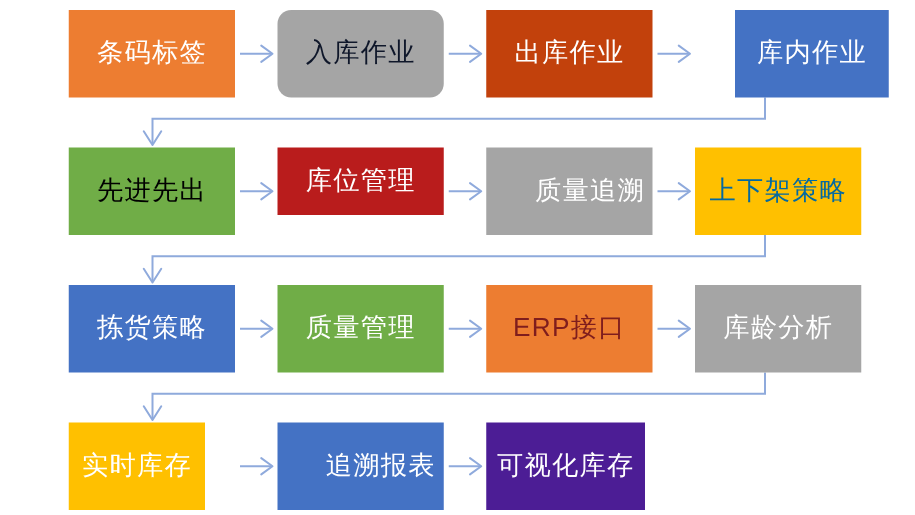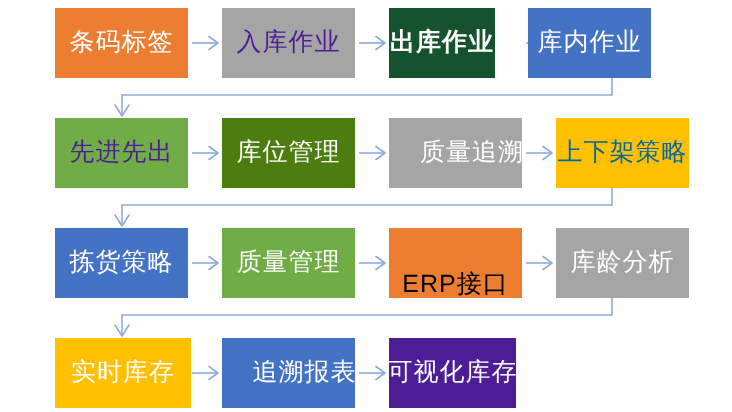--- a/index.html
+++ b/index.html
@@ -18,21 +18,21 @@
     background: #ffffff;
     overflow: hidden;
   }
   .flow-box {
     position: absolute;
     display: flex;
     align-items: center;
     justify-content: center;
     box-sizing: border-box;
     color: #ffffff;
-    font-size: 25px;
+    font-size: 21px;
     letter-spacing: 1px;
     line-height: 1;
     white-space: nowrap;
     font-weight: 400;
     text-rendering: geometricPrecision;
   }
   .flow-box .box-label {
     display: block;
     padding-bottom: 1px;
   }
@@ -110,54 +110,54 @@
           <path d="M 612 298 L 612 315 L 122 315 L 122 335" fill="none" stroke="#8FAADC" stroke-width="1.6" stroke-linejoin="miter" stroke-linecap="butt"></path>
           <polyline points="115,325 122,336 129,325" fill="none" stroke="#8FAADC" stroke-width="1.6" stroke-linecap="round" stroke-linejoin="round"></polyline>
         </g>
       </g>
   </svg>
 
   <div id="box-layer">
       <div class="flow-box" style="left: 55px; top: 8px; width: 133px; height: 70px; background: rgb(237, 125, 49); color: rgb(255, 255, 255);">
         <span class="box-label">条码标签</span>
       </div>
-      <div class="flow-box" style="left: 222px; top: 8px; width: 133px; height: 70px; background: rgb(165, 165, 165); color: #4c1d95;">
+      <div class="flow-box" style="left: 222px; top: 8px; width: 133px; height: 70px; background: rgb(165, 165, 165); color: #0f172a; border-radius: 11px;">
         <span class="box-label">入库作业</span>
       </div>
-      <div class="flow-box" style="left: 389px; top: 8px; width: 106px; height: 70px; background: #14532d; color: rgb(255, 255, 255); font-weight: bold;">
+      <div class="flow-box" style="left: 389px; top: 8px; width: 133px; height: 70px; background: #c2410c; color: rgb(255, 255, 255);">
         <span class="box-label">出库作业</span>
       </div>
-      <div class="flow-box" style="left: 528px; top: 8px; width: 123px; height: 70px; background: rgb(68, 114, 196); color: rgb(255, 255, 255);">
+      <div class="flow-box" style="left: 588px; top: 8px; width: 123px; height: 70px; background: rgb(68, 114, 196); color: rgb(255, 255, 255);">
         <span class="box-label">库内作业</span>
       </div>
-      <div class="flow-box" style="left: 55px; top: 118px; width: 133px; height: 70px; background: rgb(112, 173, 71); color: #4c1d95;">
+      <div class="flow-box" style="left: 55px; top: 118px; width: 133px; height: 70px; background: rgb(112, 173, 71); color: #000000;">
         <span class="box-label">先进先出</span>
       </div>
-      <div class="flow-box" style="left: 222px; top: 118px; width: 133px; height: 70px; background: #4d7c0f; color: rgb(255, 255, 255);">
+      <div class="flow-box" style="left: 222px; top: 118px; width: 133px; height: 54px; background: #b91c1c; color: rgb(255, 255, 255);">
         <span class="box-label">库位管理</span>
       </div>
       <div class="flow-box" style="left: 389px; top: 118px; width: 133px; height: 70px; background: rgb(165, 165, 165); color: rgb(255, 255, 255); padding-left: 33px;">
         <span class="box-label">质量追溯</span>
       </div>
       <div class="flow-box" style="left: 556px; top: 118px; width: 133px; height: 70px; background: rgb(255, 192, 0); color: #0369a1;">
         <span class="box-label">上下架策略</span>
       </div>
       <div class="flow-box" style="left: 55px; top: 228px; width: 133px; height: 70px; background: rgb(68, 114, 196); color: rgb(255, 255, 255); text-align: center;">
         <span class="box-label">拣货策略</span>
       </div>
       <div class="flow-box" style="left: 222px; top: 228px; width: 133px; height: 70px; background: rgb(112, 173, 71); color: rgb(255, 255, 255); text-align: right;">
         <span class="box-label">质量管理</span>
       </div>
-      <div class="flow-box" style="left: 389px; top: 228px; width: 133px; height: 70px; background: rgb(237, 125, 49); color: #000000; align-items: flex-end;">
+      <div class="flow-box" style="left: 389px; top: 228px; width: 133px; height: 70px; background: rgb(237, 125, 49); color: #7f1d1d;">
         <span class="box-label">ERP接口</span>
       </div>
       <div class="flow-box" style="left: 556px; top: 228px; width: 133px; height: 70px; background: rgb(165, 165, 165); color: rgb(255, 255, 255); align-items: center;">
         <span class="box-label">库龄分析</span>
       </div>
-      <div class="flow-box" style="left: 55px; top: 338px; width: 136px; height: 70px; background: rgb(255, 192, 0); color: rgb(255, 255, 255); text-align: right;">
+      <div class="flow-box" style="left: 55px; top: 338px; width: 109px; height: 70px; background: rgb(255, 192, 0); color: rgb(255, 255, 255); text-align: right;">
         <span class="box-label">实时库存</span>
       </div>
       <div class="flow-box" style="left: 222px; top: 338px; width: 133px; height: 70px; background: rgb(68, 114, 196); color: rgb(255, 255, 255); padding-left: 32px;">
         <span class="box-label">追溯报表</span>
       </div>
       <div class="flow-box" style="left: 389px; top: 338px; width: 127px; height: 70px; background: #4c1d95; color: rgb(255, 255, 255);">
         <span class="box-label">可视化库存</span>
       </div>
     </div>
 

